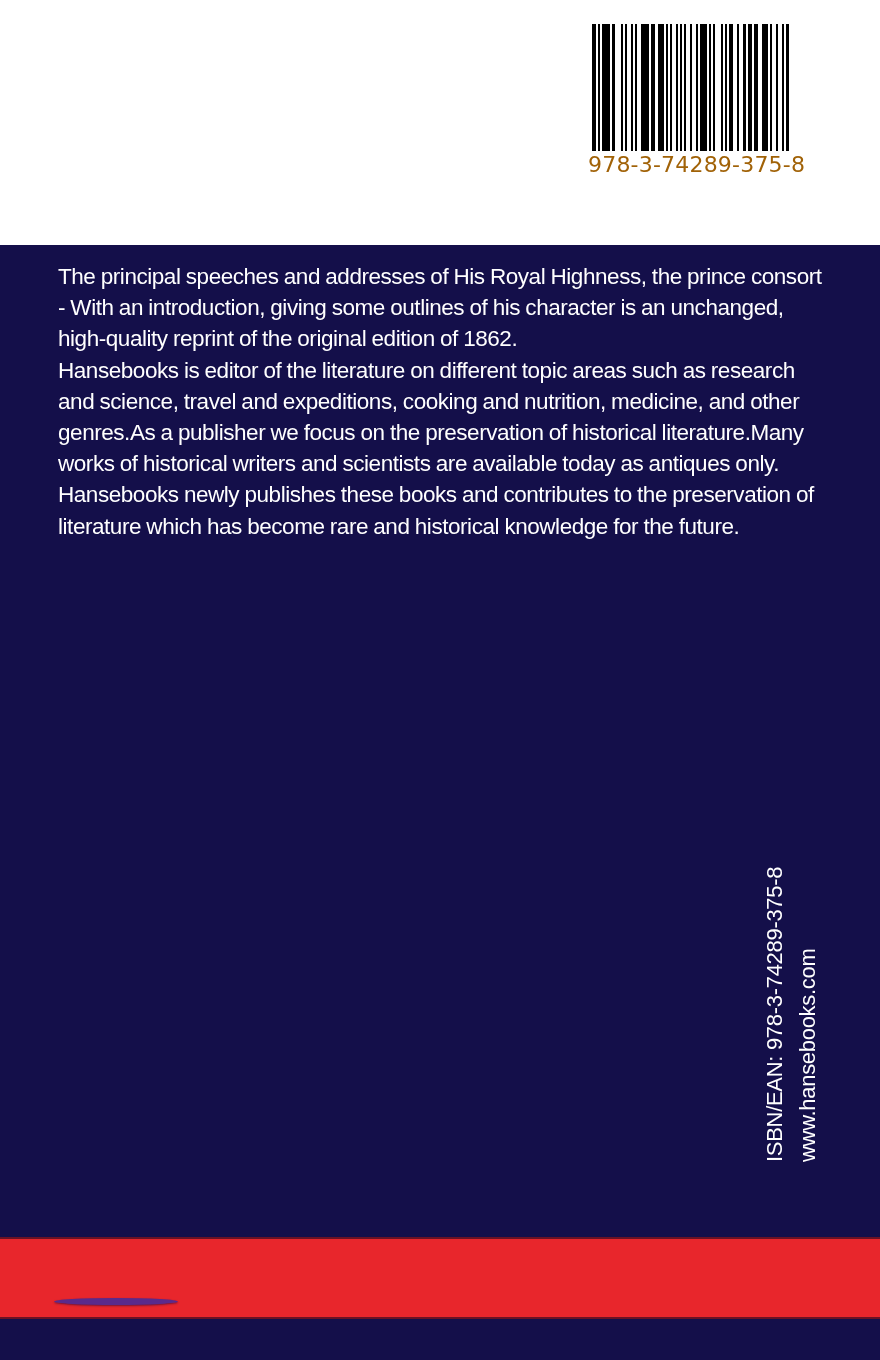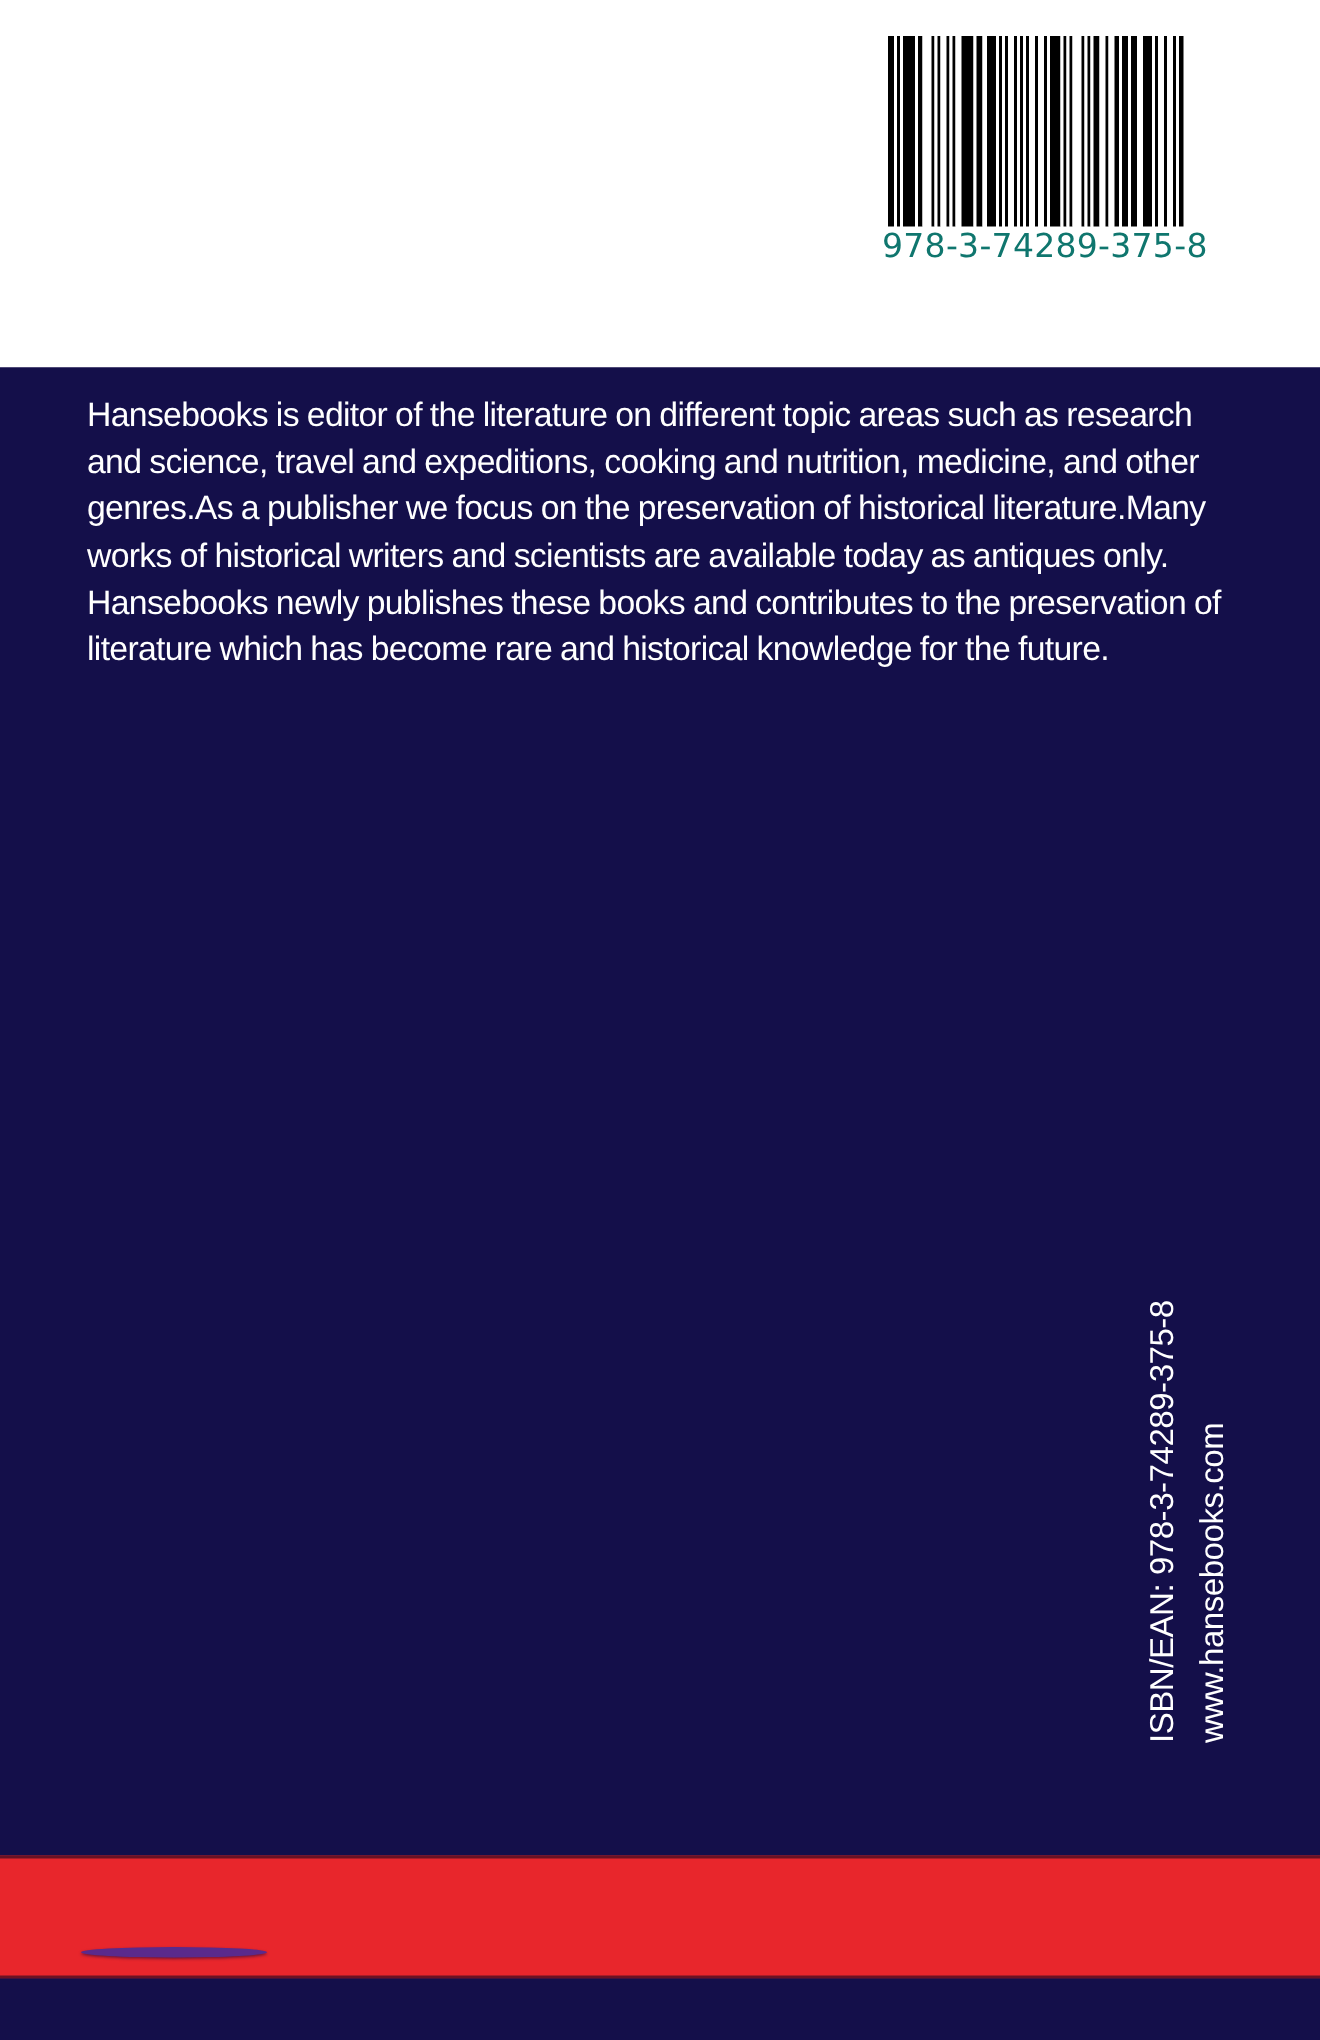--- a/index.html
+++ b/index.html
@@ -33,21 +33,21 @@
       height: 127px;
       margin-left: 4px;
     }
     .barcode-bars span {
       display: block;
       height: 100%;
     }
     .barcode-digits {
       font-family: "DejaVu Sans", sans-serif;
       font-size: 22px;
-      color: #0f766e;
+      color: #a16207;
       letter-spacing: 0.2px;
       margin-top: 1px;
       line-height: 26px;
       white-space: nowrap;
     }
     .navy-section {
       position: absolute;
       left: 0;
       top: 245px;
       width: 880px;
@@ -206,20 +206,21 @@
         <span style="width: 2.05px; background: rgb(255, 255, 255);"></span>
         <span style="width: 2.05px; background: rgb(0, 0, 0);"></span>
       </div>
     <div class="barcode-digits">978-3-74289-375-8</div>
   </div>
 </div>
 
 <div class="navy-section"></div>
 
 <div class="description">
+  <p>The principal speeches and addresses of His Royal Highness, the prince consort - With an introduction, giving some outlines of his character is an unchanged, high-quality reprint of the original edition of 1862.</p>
   <p>Hansebooks is editor of the literature on different topic areas such as research and science, travel and expeditions, cooking and nutrition, medicine, and other genres.As a publisher we focus on the preservation of historical literature.Many works of historical writers and scientists are available today as antiques only. Hansebooks newly publishes these books and contributes to the preservation of literature which has become rare and historical knowledge for the future.</p>
 </div>
 
 <div class="vertical-info">
   <div>ISBN/EAN: 978-3-74289-375-8</div>
   <div>www.hansebooks.com</div>
 </div>
 
 <div class="red-band"></div>
 

